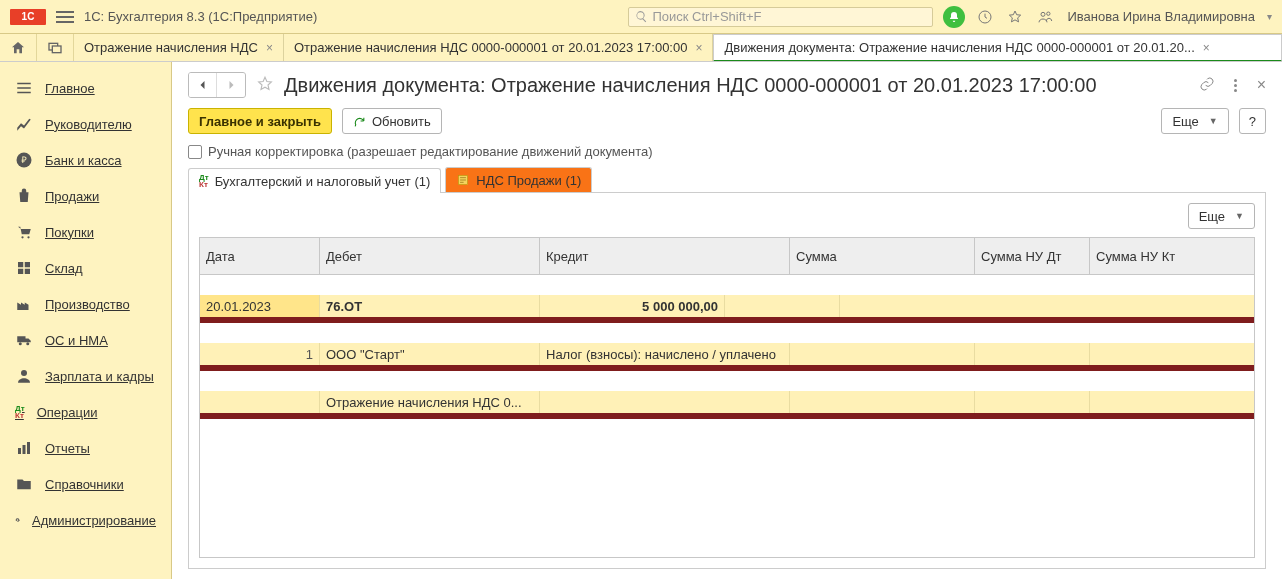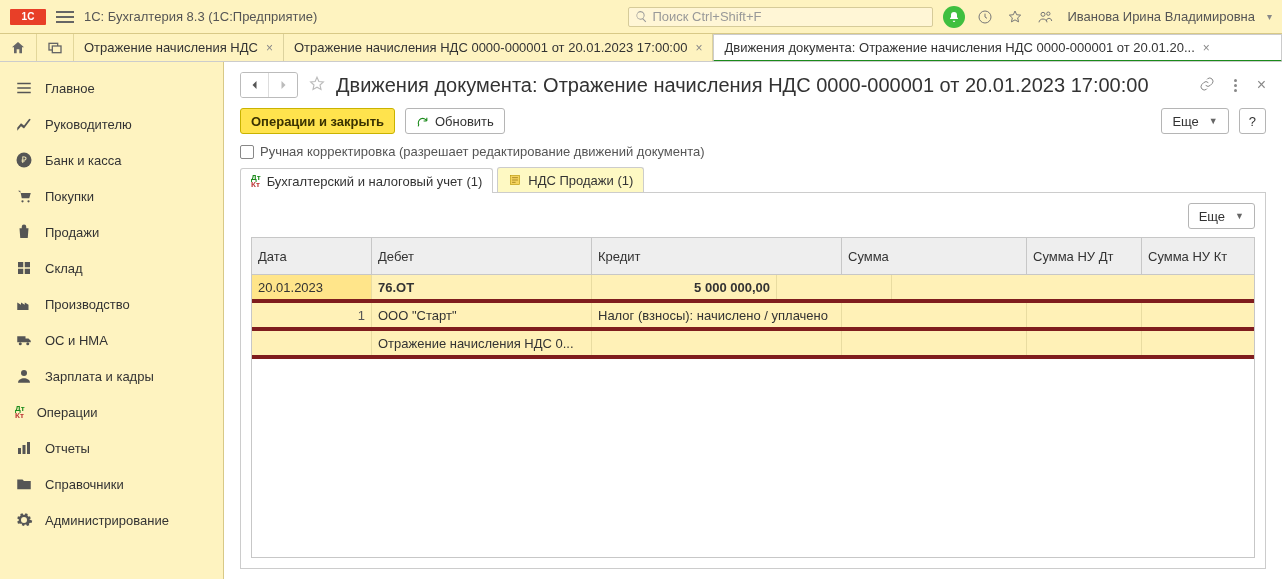--- a/index.html
+++ b/index.html
@@ -36,21 +36,21 @@
   .tool-cell svg{width:16px;height:16px;fill:#666;}
   .tabs-holder{display:flex;align-items:stretch;flex:1;overflow:hidden;}
   .tab{display:flex;align-items:center;padding:0 10px;gap:8px;border-right:1px solid #dcd29e;max-width:none;white-space:nowrap;cursor:pointer;font-size:13px;color:#333;}
   .tab.active{background:#fff;border-bottom:2px solid #1b8a1b;border-top:1px solid #ccc;border-left:1px solid #ccc;border-right:1px solid #ccc;margin-bottom:-1px;}
   .tab .x{color:#888;font-size:12px;cursor:pointer;}
   .tab.shrink{flex:1;min-width:0;}
   .tab.shrink span[data-bind]{overflow:hidden;text-overflow:ellipsis;}
   
   .body{display:flex;height:calc(579px - 34px - 28px);}
   
-  .sidebar{width:224px;background:var(--top-bg);border-right:1px solid var(--top-border);padding-top:8px;}
+  .sidebar{width:172px;background:var(--top-bg);border-right:1px solid var(--top-border);padding-top:8px;text-decoration:underline;}
   .side-item{display:flex;align-items:center;gap:12px;height:36px;padding:0 15px;cursor:pointer;color:#333;}
   .side-item svg{width:18px;height:18px;fill:#555;}
   .dtkt{font-size:8px;line-height:7px;font-weight:bold;}
   .dtkt .d{color:#1b8a1b;}
   .dtkt .k{color:#b33;}
   
   .content{flex:1;background:var(--content-bg);padding:10px 16px 10px 16px;display:flex;flex-direction:column;min-width:0;}
   .page-head{display:flex;align-items:center;gap:10px;margin-bottom:10px;}
   .navbtn{width:24px;height:24px;border:1px solid #ccc;background:#fff;display:flex;align-items:center;justify-content:center;cursor:pointer;}
   .navbtn.disabled{opacity:0.4;cursor:default;}
@@ -67,40 +67,40 @@
   .closex{font-size:16px;color:#888;cursor:pointer;}
   .cmdbar{display:flex;align-items:center;gap:10px;margin-bottom:10px;}
   .btn{height:26px;border:1px solid #b5b5b5;border-radius:3px;padding:0 10px;display:flex;align-items:center;gap:6px;cursor:pointer;background:#fff;color:#333;}
   .btn-yellow{background:var(--yellow-btn);border-color:var(--yellow-btn-border);font-weight:bold;color:#3a3200;}
   .btn-more{margin-left:auto;}
   .btn svg{width:13px;height:13px;}
   .chkline{display:flex;align-items:center;gap:6px;margin-bottom:8px;color:#555;}
   .chkline .box{width:14px;height:14px;border:1px solid #888;border-radius:2px;background:#fff;}
   
   .inner-tabs{display:flex;align-items:flex-end;height:26px;border-bottom:1px solid #ccc;}
-  .itab{height:25px;border:1px solid #ccc;border-bottom:none;background:#fef9c3;display:flex;align-items:center;padding:0 10px;gap:6px;cursor:pointer;margin-right:4px;border-radius:3px 3px 0 0;color:#333;}
+  .itab{height:25px;border:1px solid #ccc;border-bottom:none;background:#f97316;display:flex;align-items:center;padding:0 10px;gap:6px;cursor:pointer;margin-right:4px;border-radius:3px 3px 0 0;color:#333;}
   .itab.active{background:#fff;position:relative;top:1px;}
   .itab svg{width:14px;height:14px;}
   
   .panel{flex:1;border:1px solid #ccc;border-top:none;display:flex;flex-direction:column;padding:10px;min-height:0;}
   .panel-cmd{display:flex;justify-content:flex-end;margin-bottom:8px;}
   
   .grid{flex:1;border:1px solid var(--grid-border);display:flex;flex-direction:column;min-height:0;}
   .ghead,.grow{display:flex;align-items:stretch;}
   .ghead{background:var(--grid-header-bg);height:37px;border-bottom:1px solid var(--grid-border);}
   .gc{border-right:1px solid var(--grid-border);padding:0 6px;display:flex;align-items:center;overflow:hidden;white-space:nowrap;text-overflow:ellipsis;}
   .ghead .gc{color:#333;}
   .c-date{width:120px;}
   .c-debit{width:220px;}
   .c-credit{width:250px;}
   .c-sum{width:185px;justify-content:flex-end;}
   .c-nd{width:115px;}
   .c-nk{flex:1;border-right:none;}
   .body-rows{flex:1;overflow:auto;}
-  .grow{height:28px;background:var(--grid-row-sel);border-bottom:4px solid #7f1d1d;}
+  .grow{height:28px;background:var(--grid-row-sel);border-bottom:6px solid #7f1d1d;margin-top:20px;}
   .grow .gc{border-right:1px solid #e9dca1;}
   .grow.r1 .c-date{background:#ffe58a;font-weight:normal;}
   .grow.r1{font-weight:bold;}
   .grow.r2 .c-date{justify-content:flex-end;color:#555;}
   .grow .gc:last-child{border-right:none;}
   .dropdown-caret{margin-left:4px;font-size:9px;color:#666;}
 </style>
 </head>
 <body>
 
@@ -187,31 +187,31 @@
     </div>
     <div class="side-item">
       <svg viewBox="0 0 24 24">
           <circle cx="12" cy="12" r="10"></circle>
           <text x="12" y="16" text-anchor="middle" font-size="12" fill="#fef3c0">₽</text>
         </svg>
       <span data-bind="sidebar.2.label">Банк и касса</span>
     </div>
     <div class="side-item">
       <svg viewBox="0 0 24 24">
+          <path d="M6 7h12l-1 13H7zM9 7V5a3 3 0 016 0v2"></path>
+        </svg>
+      <span data-bind="sidebar.3.label">Продажи</span>
+    </div>
+    <div class="side-item">
+      <svg viewBox="0 0 24 24">
           <path d="M4 5h3l2 10h10l2-7H8"></path>
           <circle cx="10" cy="19" r="1.5"></circle>
           <circle cx="18" cy="19" r="1.5"></circle>
         </svg>
       <span data-bind="sidebar.4.label">Покупки</span>
-    </div>
-    <div class="side-item">
-      <svg viewBox="0 0 24 24">
-          <path d="M6 7h12l-1 13H7zM9 7V5a3 3 0 016 0v2"></path>
-        </svg>
-      <span data-bind="sidebar.3.label">Продажи</span>
     </div>
     <div class="side-item">
       <svg viewBox="0 0 24 24">
           <rect x="4" y="4" width="7" height="7"></rect>
           <rect x="13" y="4" width="7" height="7"></rect>
           <rect x="4" y="13" width="7" height="7"></rect>
           <rect x="13" y="13" width="7" height="7"></rect>
         </svg>
       <span data-bind="sidebar.5.label">Склад</span>
     </div>
@@ -290,21 +290,21 @@
             <span></span>
             <span></span>
             <span></span>
           </div>
         <div class="closex">×</div>
       </div>
     </div>
 
     <div class="cmdbar">
       <div class="btn btn-yellow">
-        <span data-bind="page.save_close">Операции и закрыть</span>
+        <span data-bind="page.save_close">Главное и закрыть</span>
       </div>
       <div class="btn">
         <svg viewBox="0 0 24 24" fill="none" stroke="#1b8a1b" stroke-width="2">
             <path d="M20 11A8 8 0 105 18l-1 3M20 11V5m0 6h-6"></path>
           </svg>
         <span data-bind="page.refresh">Обновить</span>
       </div>
       <div class="btn btn-more">
         <span data-bind="page.more">Еще</span>
         <span class="dropdown-caret">▼</span>

